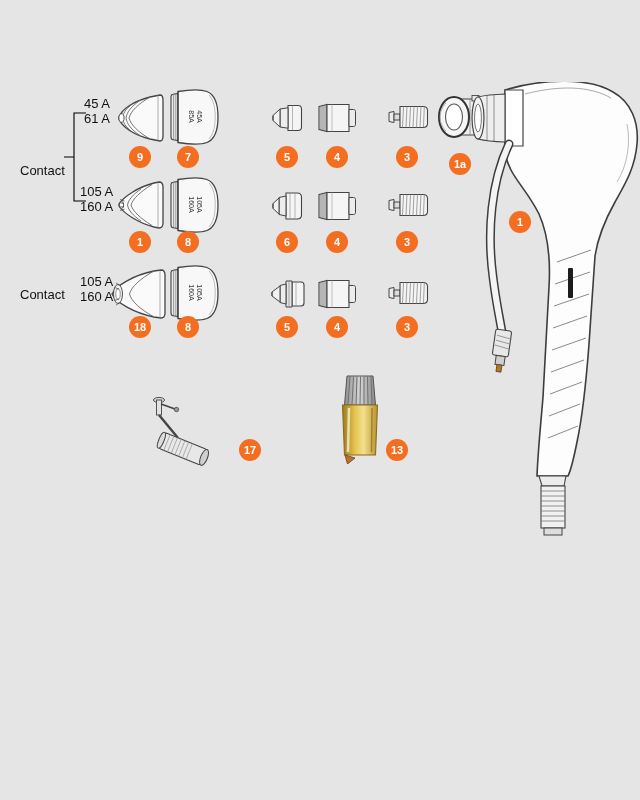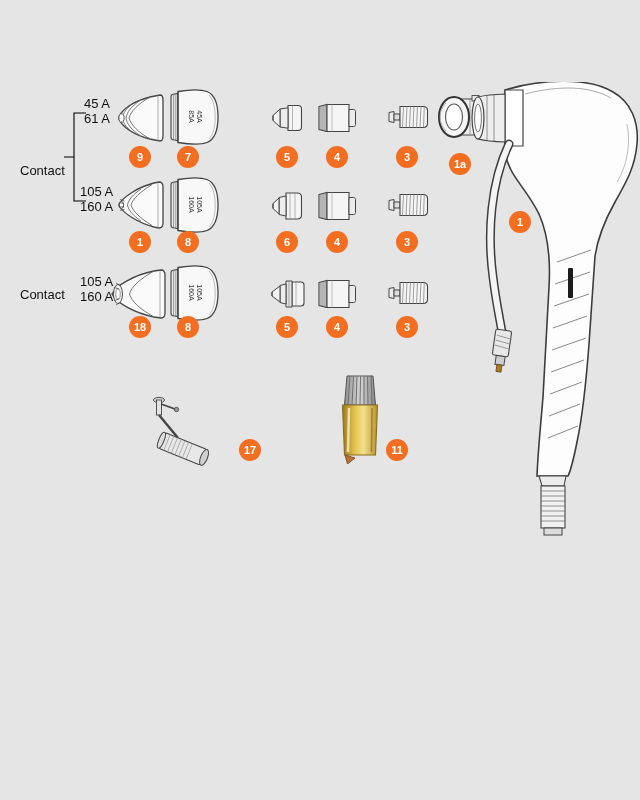--- a/index.html
+++ b/index.html
@@ -312,15 +312,15 @@
   <div class="badge" style="left:509px;top:211px">1</div>
 
   <svg class="part" style="left:128px;top:396px" width="112" height="78">
       <use href="#sym-wrench"></use>
     </svg>
   <div class="badge" style="left:239px;top:439px">17</div>
 
   <svg class="part" style="left:332px;top:374px" width="56" height="90">
       <use href="#sym-part13"></use>
     </svg>
-  <div class="badge" style="left:386px;top:439px">11</div>
+  <div class="badge" style="left:386px;top:439px">13</div>
 
 </div>
 
 </body></html>

